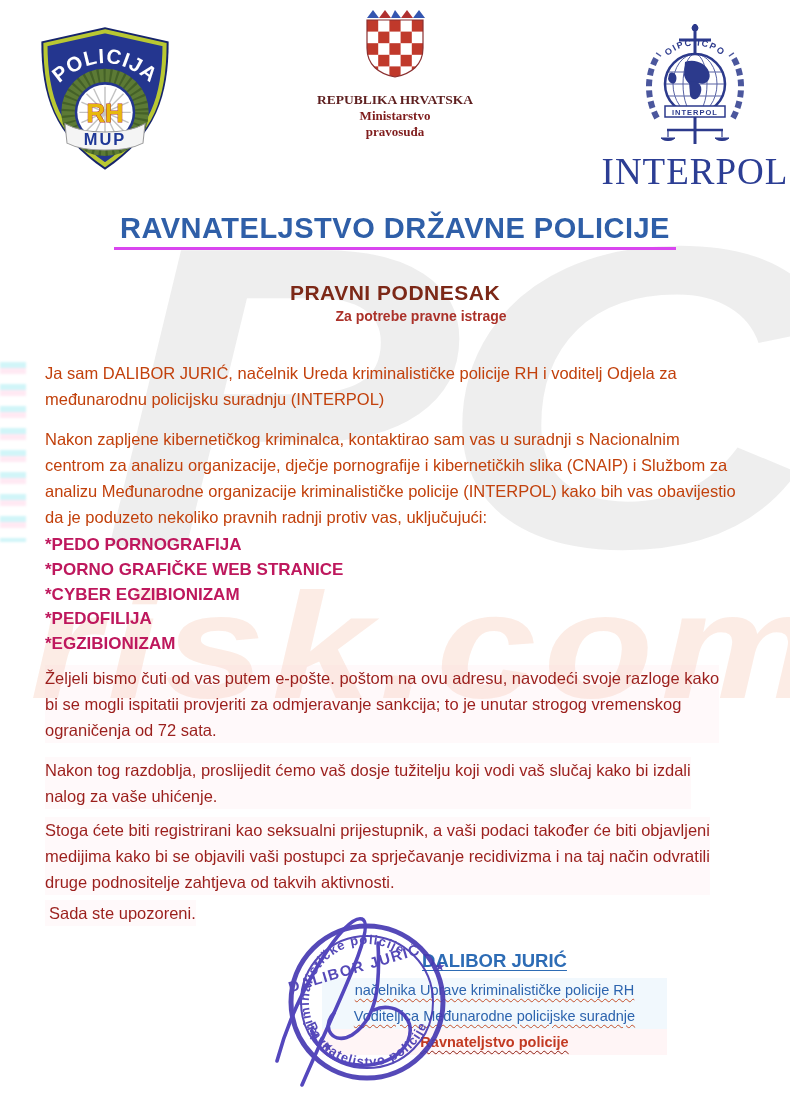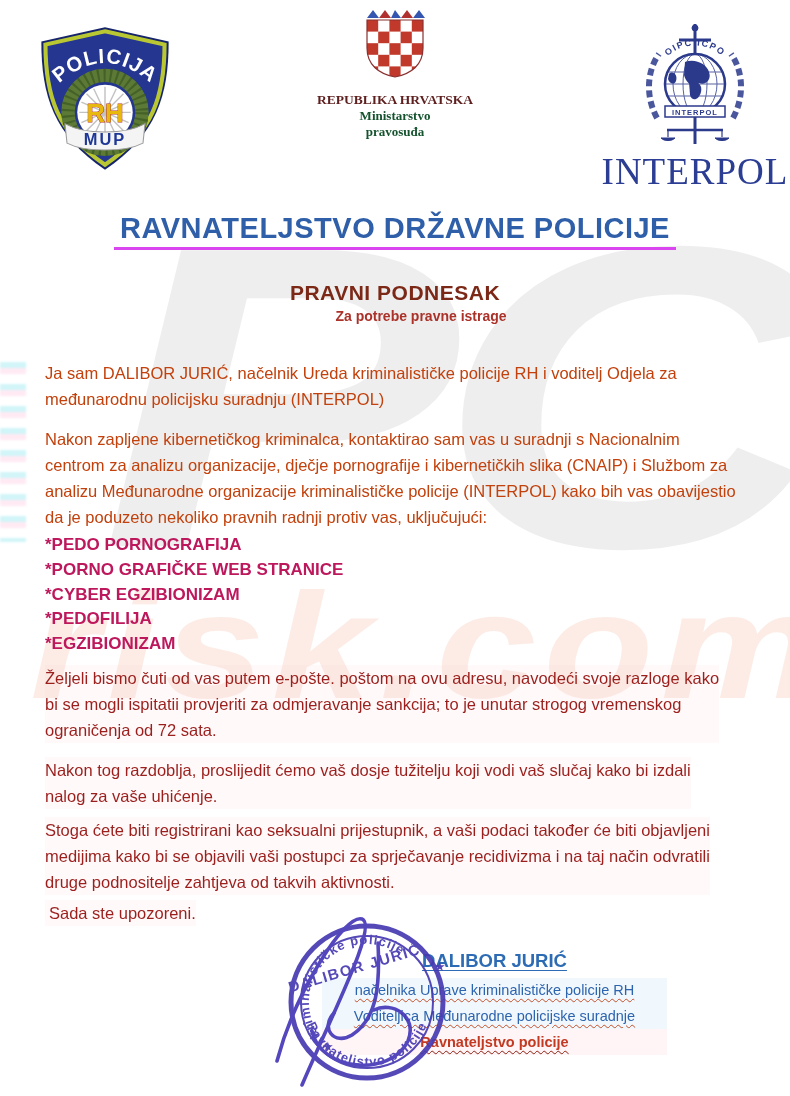--- a/index.html
+++ b/index.html
@@ -11,21 +11,21 @@
   .wm-risk{left:30px;top:560px;font-size:150px;color:rgba(232,106,53,0.13);transform:scaleX(1.2);transform-origin:left top;letter-spacing:6px;}
   .smudge{position:absolute;z-index:0;left:0;top:362px;width:26px;height:180px;
           background:repeating-linear-gradient(180deg,rgba(0,200,220,.18) 0 6px,rgba(255,80,160,.12) 6px 12px,rgba(255,255,255,0) 12px 22px);
           filter:blur(1px);}
   .content{position:absolute;inset:0;z-index:1;}
   
   .logo-police{position:absolute;left:28px;top:22px;width:154px;height:154px;}
   .coat-wrap{position:absolute;left:315px;top:8px;width:160px;text-align:center;}
   .coat-wrap svg{display:block;margin:0 auto;}
   .coat-line1{font-family:"Liberation Serif",serif;font-weight:bold;font-size:13.5px;color:#5e1f1f;margin-top:14px;}
-  .coat-line2,.coat-line3{font-family:"Liberation Serif",serif;font-weight:bold;font-size:13px;color:#14532d;line-height:16px;}
+  .coat-line2,.coat-line3{font-family:"Liberation Serif",serif;font-weight:bold;font-size:13px;color:#7f1d1d;line-height:16px;}
   .interpol-wrap{position:absolute;left:600px;top:20px;width:190px;text-align:center;}
   .interpol-wrap svg{display:block;margin:0 auto;}
   .interpol-word{font-family:"Liberation Serif",serif;font-size:37px;color:#2c3e94;letter-spacing:1px;margin-top:2px;}
   
   .title{position:absolute;top:212px;left:0;width:100%;text-align:center;}
   .title span{display:inline-block;font-size:29px;font-weight:bold;color:#2f5fa8;letter-spacing:.5px;
               border-bottom:3px solid #d946ef;padding:0 6px 2px 6px;}
   .subtitle{position:absolute;top:281px;left:0;width:100%;text-align:center;
             font-size:21px;font-weight:600;color:#7c2817;letter-spacing:.5px;}
   .tagline{position:absolute;top:308px;left:0;width:100%;text-align:center;

